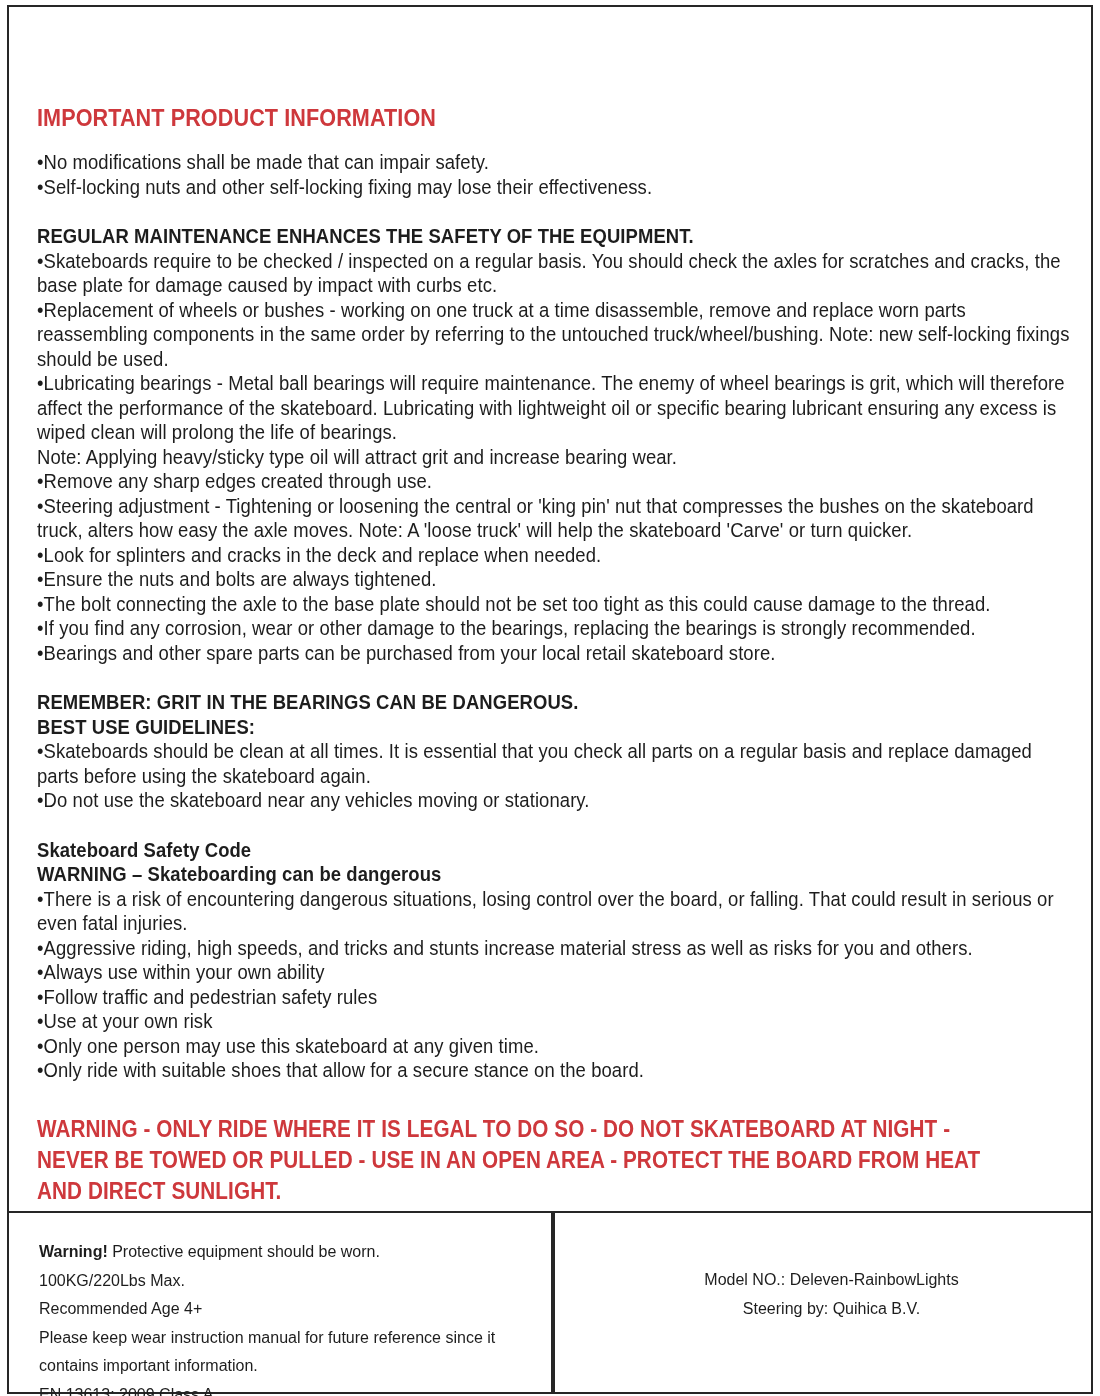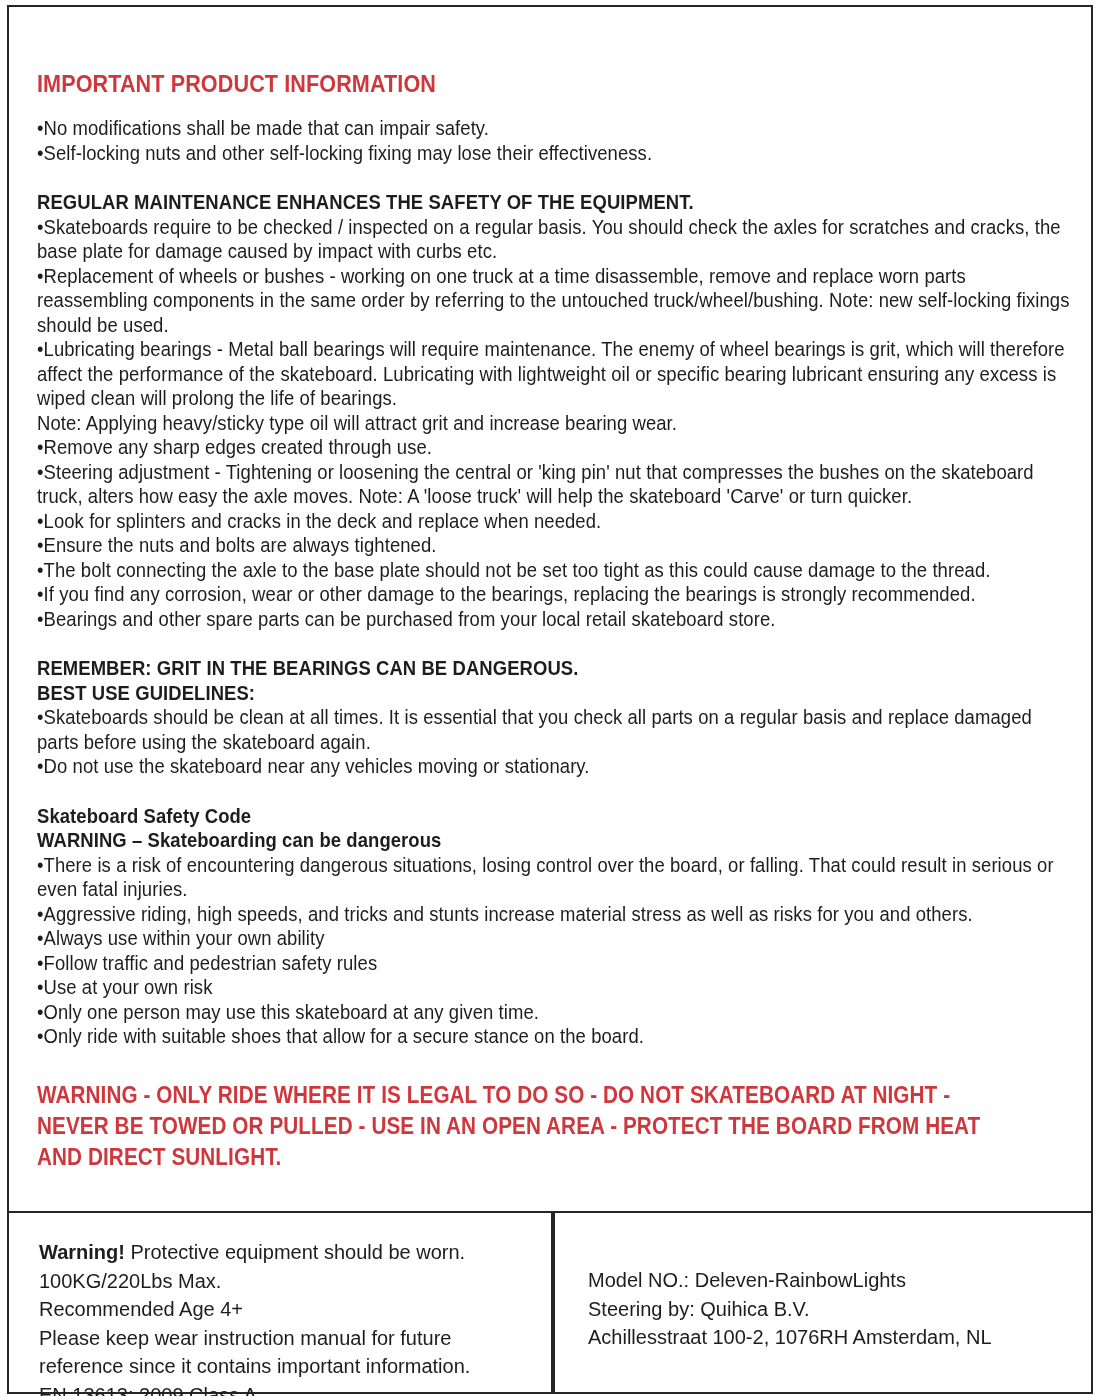--- a/index.html
+++ b/index.html
@@ -14,21 +14,21 @@
     width:1100px;height:1396px;
     background:var(--page_bg,#fff);
     color:var(--text_black,#1d1d1d);
     font-family:"Liberation Sans","DejaVu Sans",sans-serif;
     position:relative;
     overflow:hidden;
   }
   .main-box{
     position:absolute;left:7px;top:5px;width:1086px;height:1208px;
     border:2px solid var(--border_black,#262626);
-    padding:62px 0 0 28px;
+    padding:96px 0 0 28px;
     overflow:hidden;
   }
   .condensed{
     width:1150px;
     transform:scaleX(0.90);
     transform-origin:left top;
     font-size:20.5px;
     line-height:24.5px;
     letter-spacing:0.1px;
   }
@@ -50,30 +50,31 @@
     font-size:23px;line-height:31px;font-weight:bold;
     color:var(--heading_red,#ce383c);
   }
   .footer-row{
     position:absolute;left:7px;top:1211px;width:1086px;height:183px;
     display:flex;
   }
   .footer-box{
     border:2px solid var(--border_black,#262626);
     height:183px;
-    font-size:20px;line-height:28.5px;
+    font-size:16px;line-height:28.5px;
   }
   .footer-box.left{
     width:546px;
     padding:25px 20px 0 30px;
   }
   .footer-box.right{
     width:540px;
     margin-left:0px;border-left-width:2px;
     padding:53px 16px 0 33px;
+    text-align:center;
   }
   .b{font-weight:bold;}
 </style>
 </head>
 <body>
 
 <div class="main-box">
   <div class="condensed">
 
     <h1 class="red-heading">IMPORTANT PRODUCT INFORMATION</h1>
@@ -117,15 +118,14 @@
   <div class="footer-box left">
     <p class="line"><span class="b">Warning!</span><span> Protective equipment should be worn.</span></p>
     <p class="line">100KG/220Lbs Max.</p>
     <p class="line">Recommended Age 4+</p>
     <p class="line">Please keep wear instruction manual for future reference since it contains important information.</p>
     <p class="line">EN 13613: 2009 Class A</p>
   </div>
   <div class="footer-box right">
     <p class="line">Model NO.: Deleven-RainbowLights</p>
     <p class="line">Steering by: Quihica B.V.</p>
-    <p class="line">Achillesstraat 100-2, 1076RH Amsterdam, NL</p>
   </div>
 </div>
 
 </body></html>

